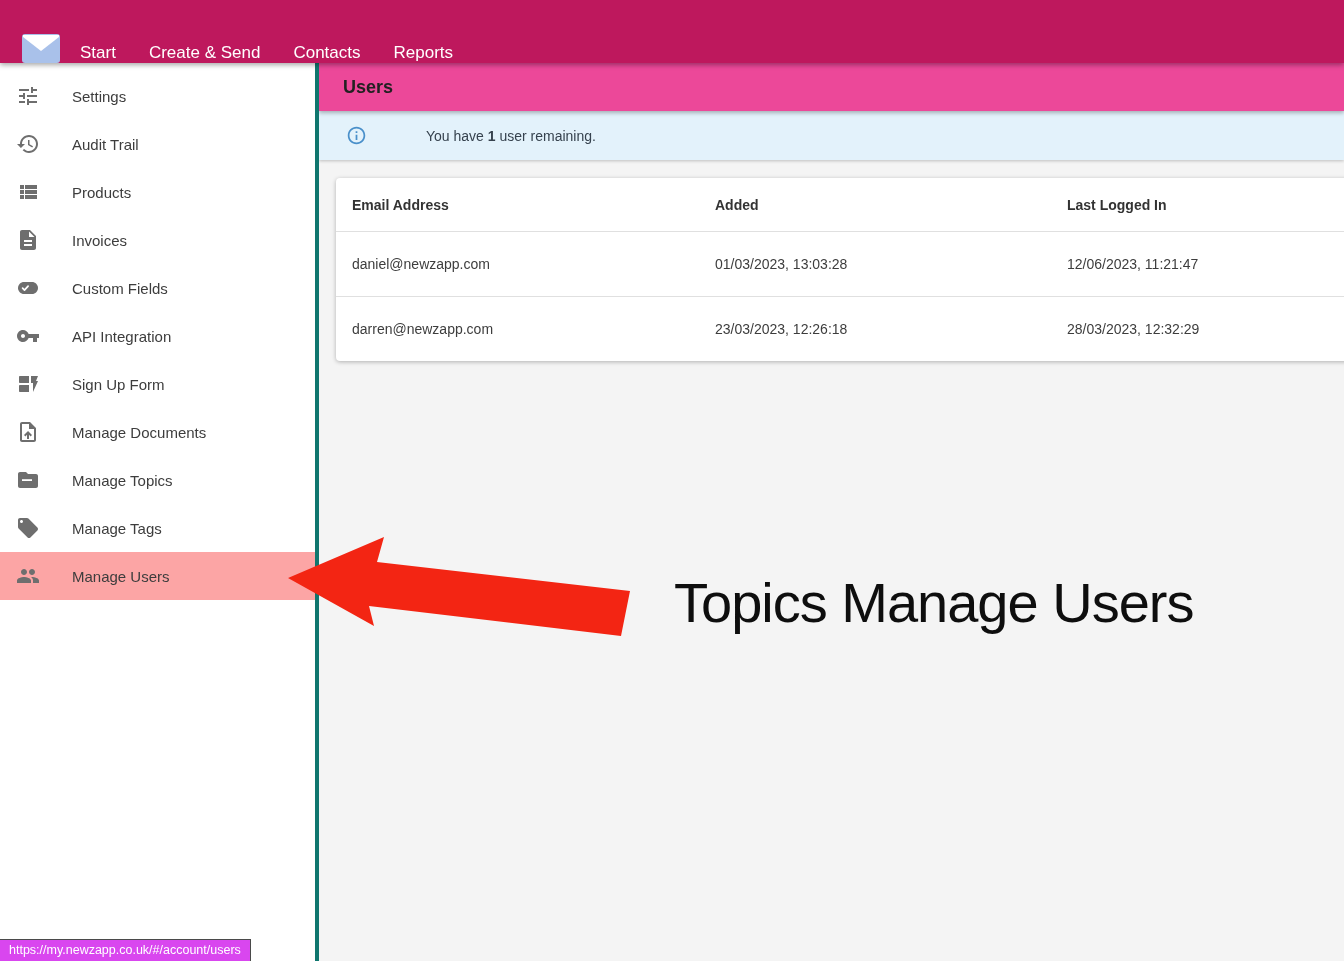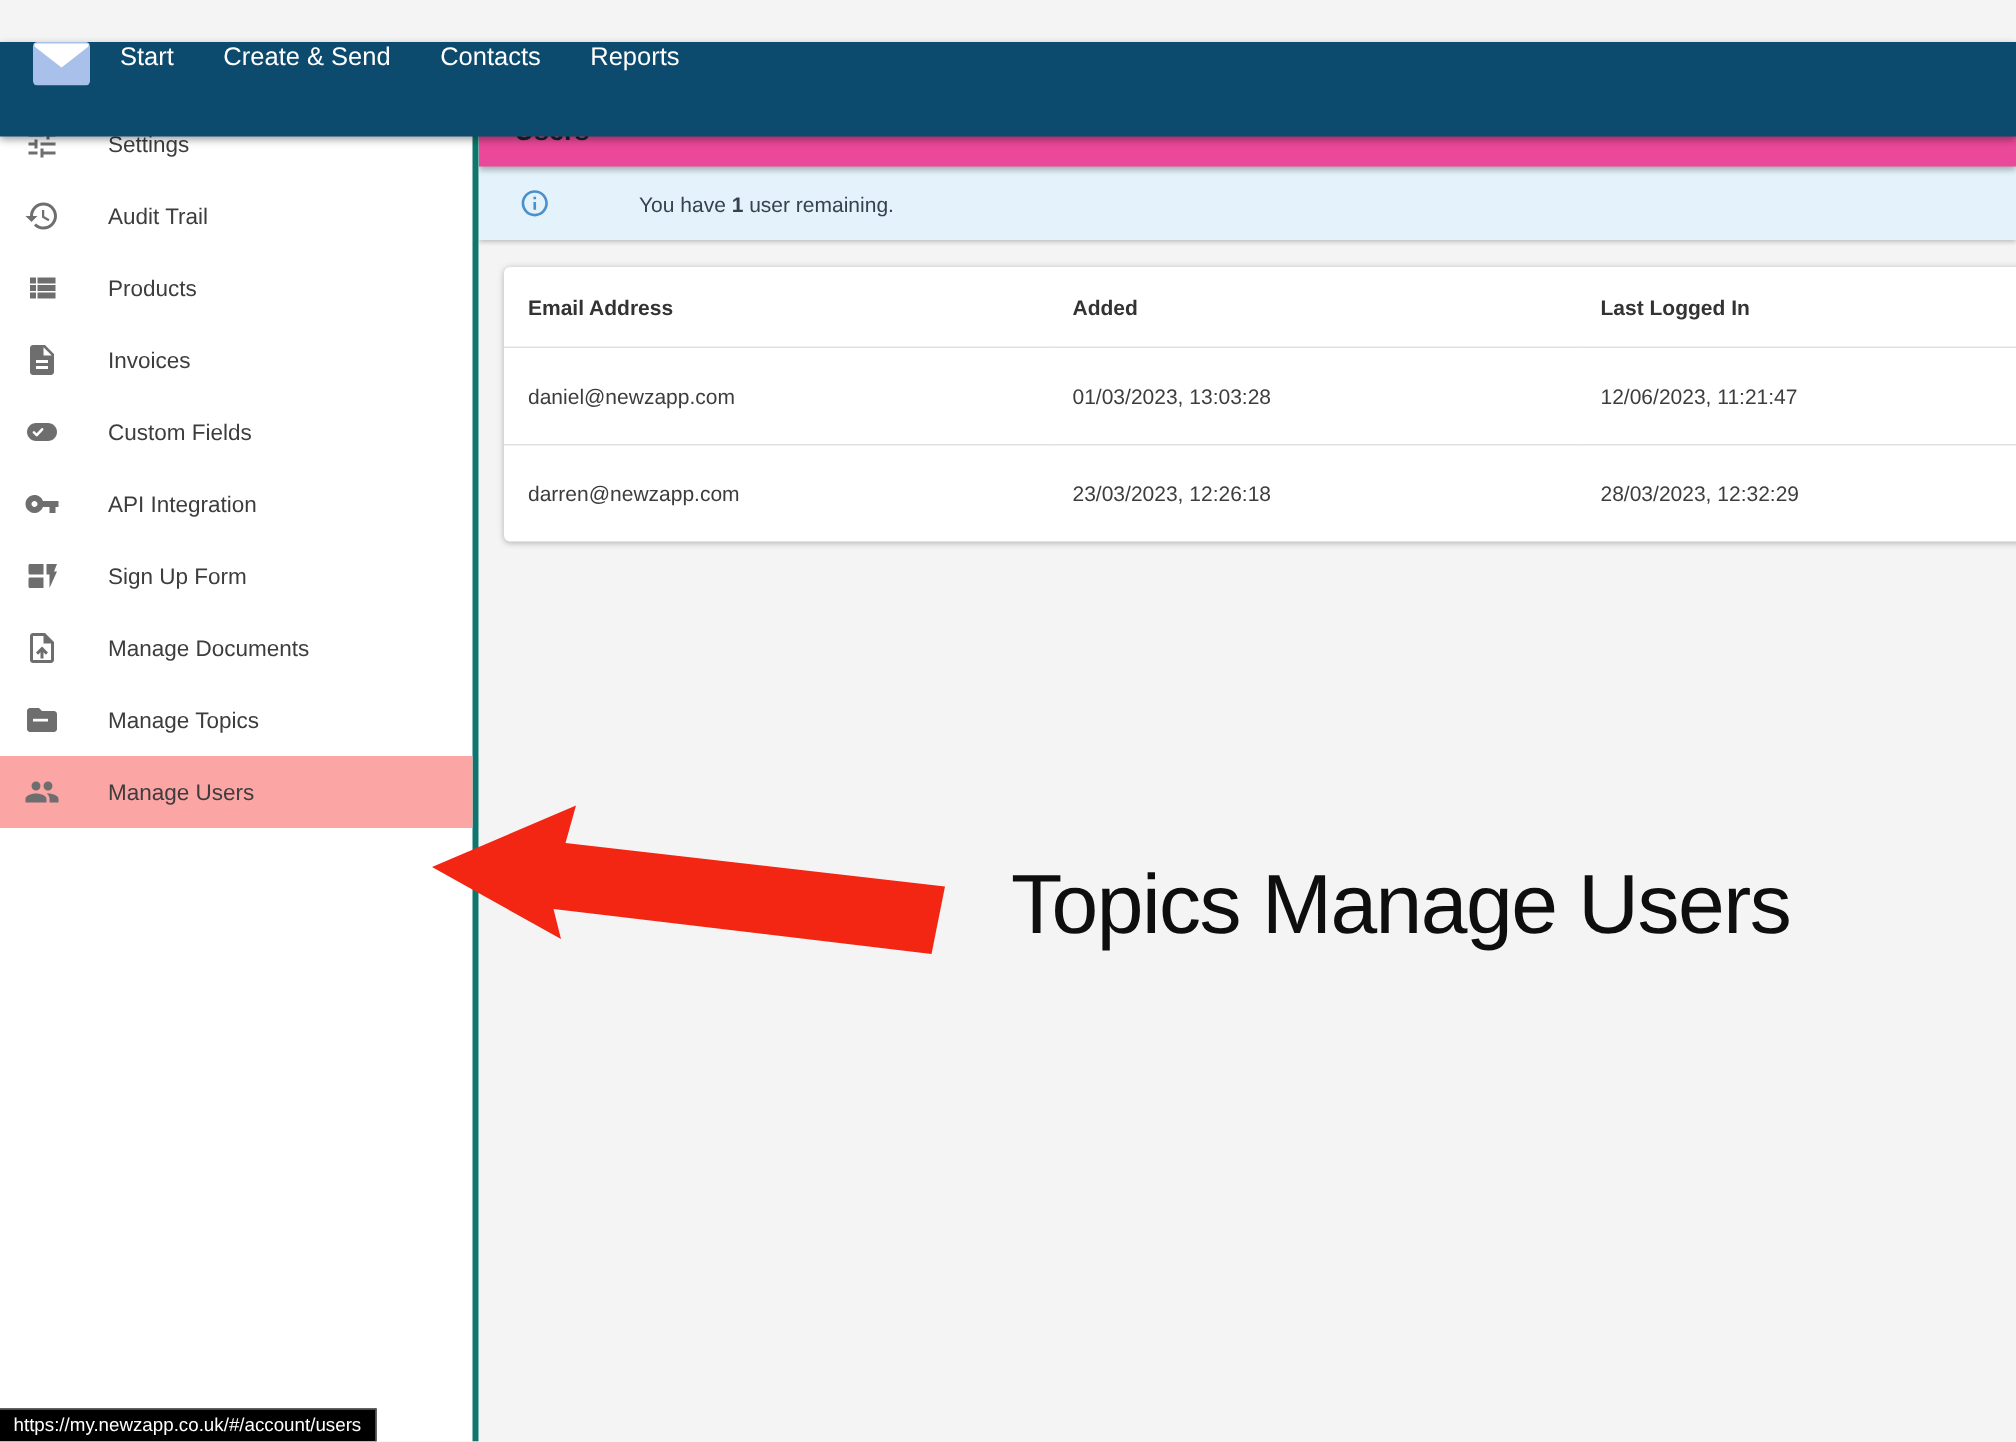--- a/index.html
+++ b/index.html
@@ -5,22 +5,22 @@
   html, body { margin:0; padding:0; overflow:hidden; }
   body {
     width:1344px; height:961px; position:relative;
     font-family:"Liberation Sans", sans-serif;
     background:#f4f4f4;
   }
 
   
   .topbar {
     position:absolute; top:0; left:0; width:100%; height:63px;
-    background:#0c4a6e; display:flex; align-items:flex-start;
-    box-shadow:0 2px 5px rgba(0,0,0,0.35); z-index:30;margin-top:28px;
+    background:#be185d; display:flex; align-items:flex-end;
+    box-shadow:0 2px 5px rgba(0,0,0,0.35); z-index:30;
   }
   .brand { margin-left:22px; width:38px; height:29px; display:block; cursor:pointer; }
   .brand svg { width:38px; height:29px; display:block; }
   .nav { display:flex; margin-left:20px; gap:33px; }
   .nav-item { color:#ffffff; font-size:17px; cursor:pointer; }
 
   
   .sidebar {
     position:absolute; top:63px; left:0; bottom:0; width:319px;
     background:#ffffff; border-right:4px solid #0f766e;
@@ -75,21 +75,21 @@
   .annotation-text {
     position:absolute; left:674px; top:570px; z-index:40;
     font-size:56px; letter-spacing:-1px; color:#0e0e0e; white-space:nowrap;
     pointer-events:none;
   }
 
   
   .status-tooltip {
     position:absolute; left:0; bottom:0; z-index:50;
     height:22px; line-height:21px; padding:0 9px;
-    background:#000000; color:#ffffff; font-size:12.5px;
+    background:#d946ef; color:#ffffff; font-size:12.5px;
     border-top:1px solid #4a4a4a; border-right:1px solid #4a4a4a;
     box-sizing:border-box; white-space:nowrap;
   }
 </style>
 </head>
 <body>
 
 <header class="topbar">
   <span class="brand">
       <svg viewBox="0 0 38 29">
@@ -172,20 +172,28 @@
       <span class="side-label">Manage Documents</span>
     </div>
     <div class="side-item">
       <span class="side-icon">
         <svg viewBox="0 0 24 24">
           <path fill="currentColor" d="M10 4H4c-1.1 0-2 .9-2 2v12c0 1.1.9 2 2 2h16c1.1 0 2-.9 2-2V8c0-1.1-.9-2-2-2h-8l-2-2z"></path>
           <rect x="6" y="11.2" width="10" height="1.8" fill="#ffffff"></rect>
         </svg>
       </span>
       <span class="side-label">Manage Topics</span>
+    </div>
+    <div class="side-item">
+      <span class="side-icon">
+        <svg viewBox="0 0 24 24" fill="currentColor">
+          <path d="M21.41 11.58l-9-9C12.05 2.22 11.55 2 11 2H4c-1.1 0-2 .9-2 2v7c0 .55.22 1.05.59 1.42l9 9c.36.36.86.58 1.41.58.55 0 1.05-.22 1.41-.59l7-7c.37-.36.59-.86.59-1.41 0-.55-.23-1.06-.59-1.42zM5.5 7C4.67 7 4 6.33 4 5.5S4.67 4 5.5 4 7 4.67 7 5.5 6.33 7 5.5 7z"></path>
+        </svg>
+      </span>
+      <span class="side-label">Manage Tags</span>
     </div>
     <div class="side-item active">
       <span class="side-icon">
         <svg viewBox="0 0 24 24" fill="currentColor">
           <path d="M16 11c1.66 0 2.99-1.34 2.99-3S17.66 5 16 5c-1.66 0-3 1.34-3 3s1.34 3 3 3zm-8 0c1.66 0 2.99-1.34 2.99-3S9.66 5 8 5C6.34 5 5 6.34 5 8s1.34 3 3 3zm0 2c-2.33 0-7 1.17-7 3.5V19h14v-2.5c0-2.33-4.67-3.5-7-3.5zm8 0c-.29 0-.62.02-.97.05 1.16.84 1.97 1.97 1.97 3.45V19h6v-2.5c0-2.33-4.67-3.5-7-3.5z"></path>
         </svg>
       </span>
       <span class="side-label">Manage Users</span>
     </div>
   </aside>

